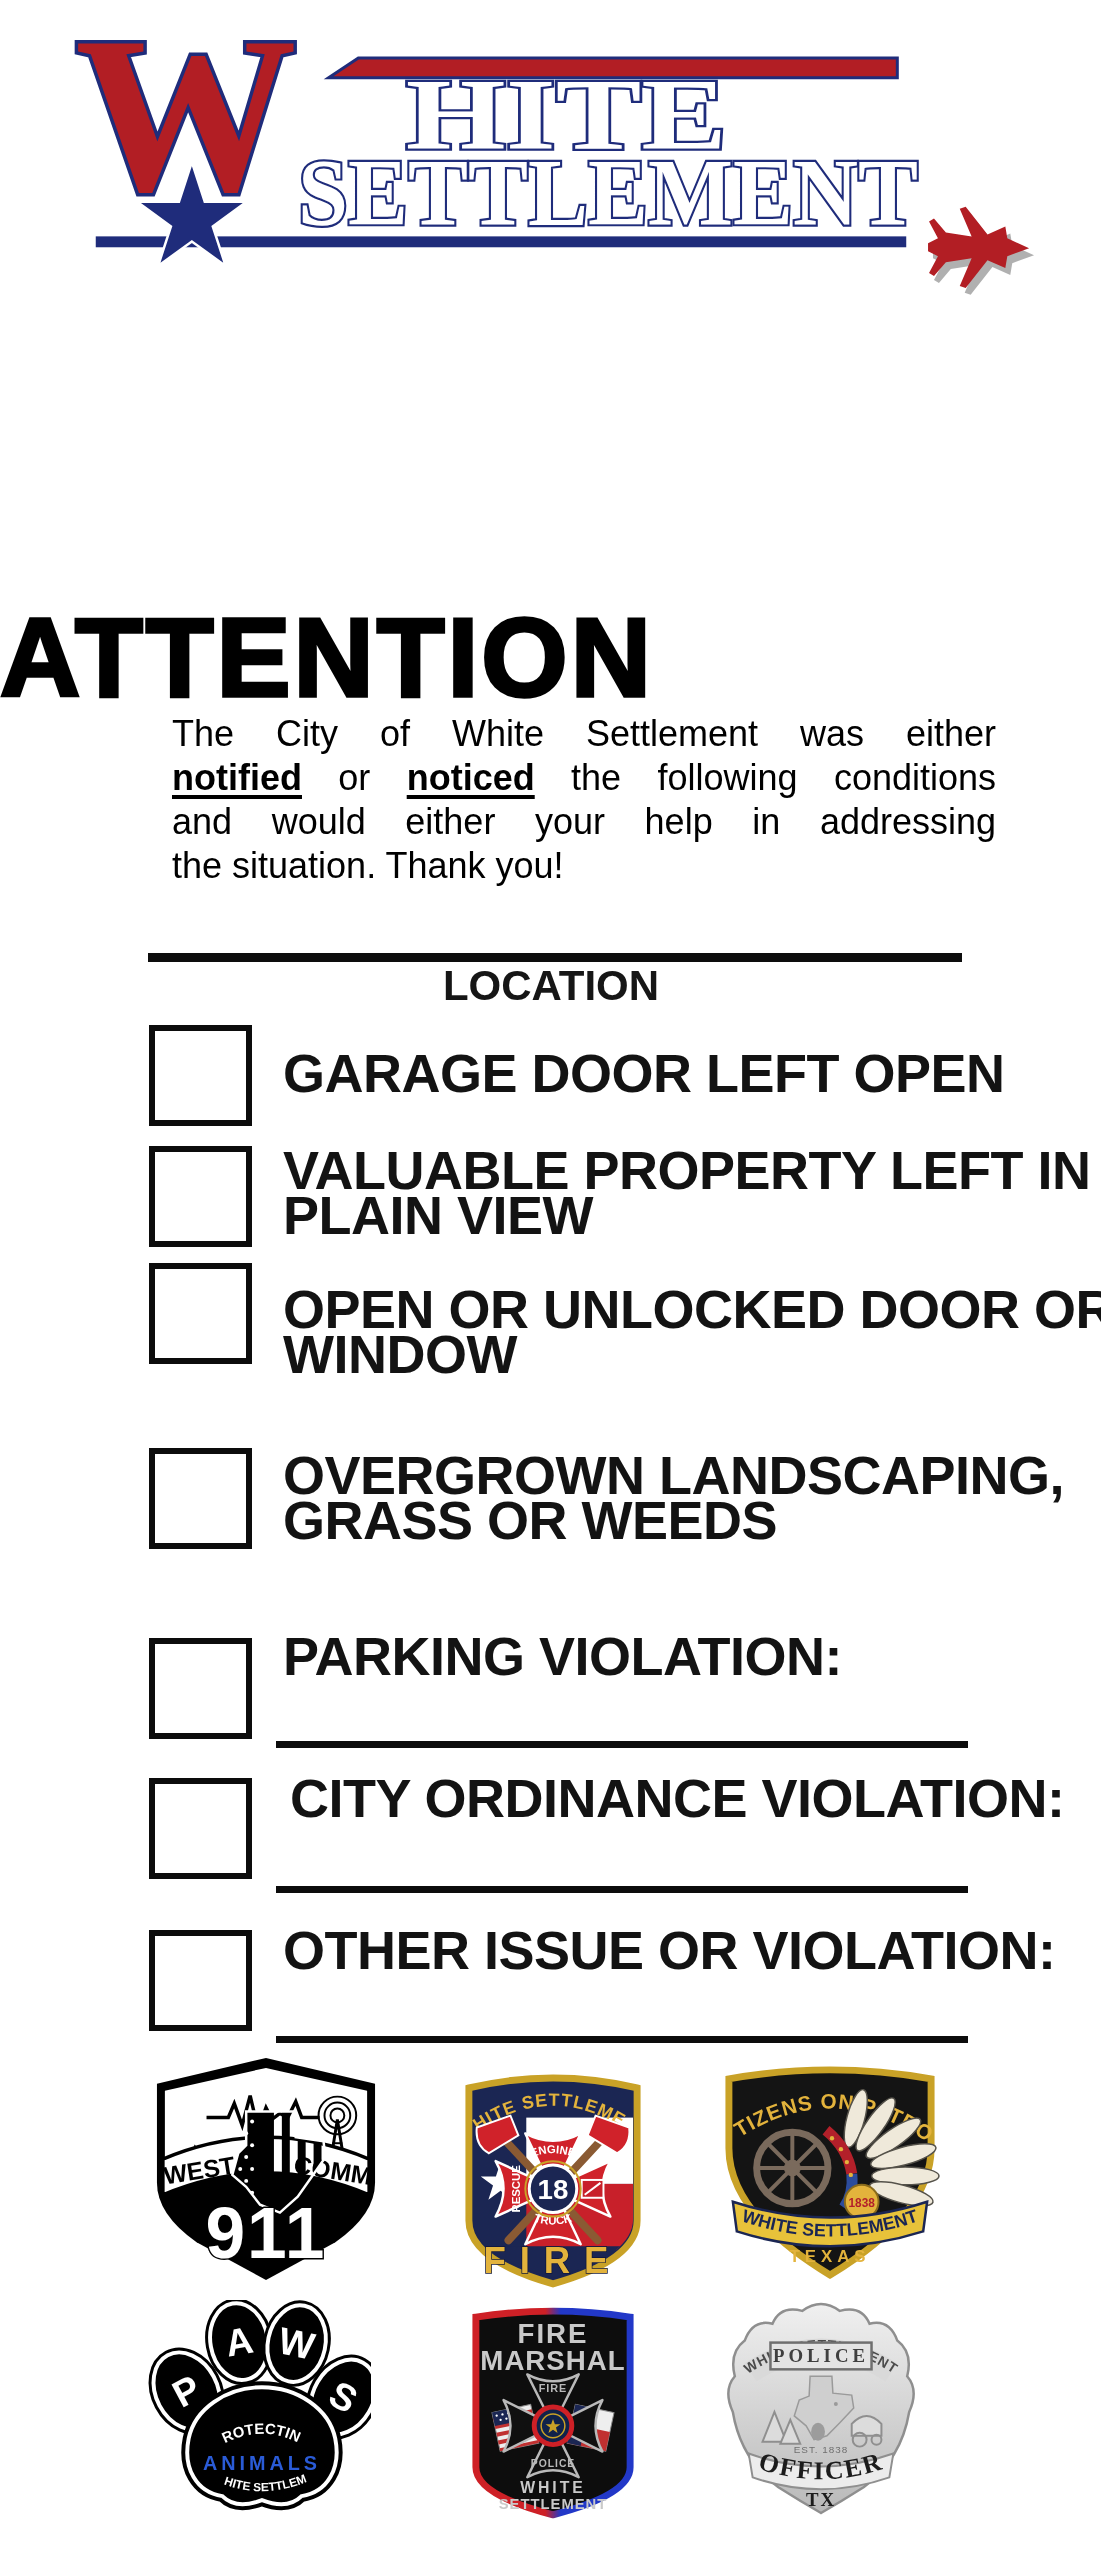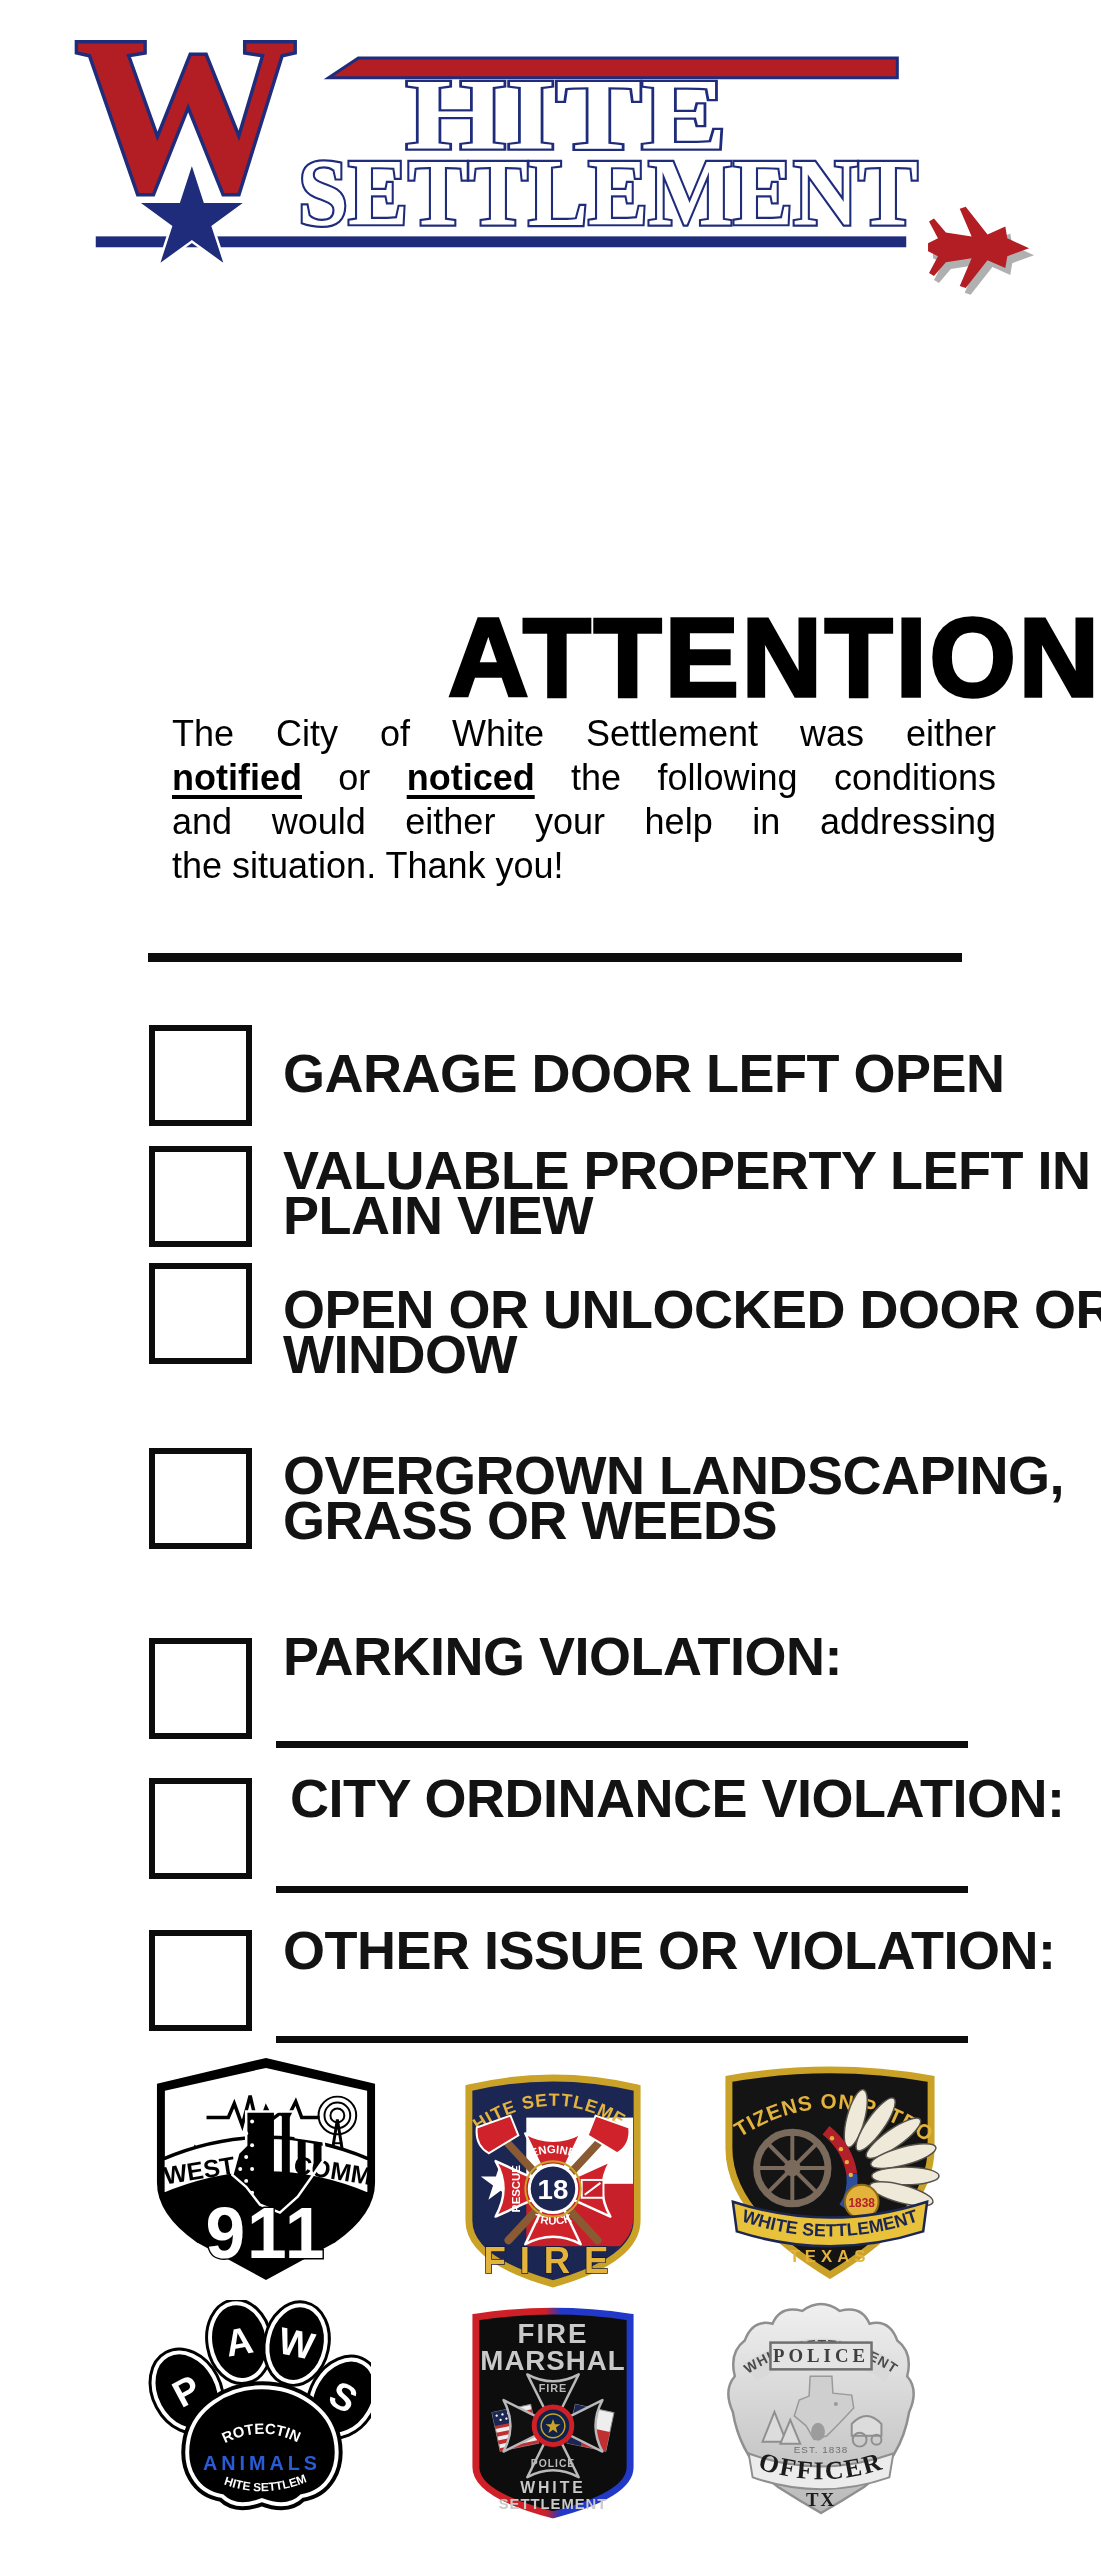--- a/index.html
+++ b/index.html
@@ -6,21 +6,21 @@
   #canvas{position:relative;width:1102px;height:2576px;background:#fff;overflow:hidden;
           font-family:"Liberation Sans",sans-serif;color:#0b0b0b;}
   .abs{position:absolute;}
   svg text{font-family:"Liberation Sans",sans-serif;}
   svg text.serif{font-family:"Liberation Serif",serif;}
 
   
   #logo{left:69px;top:40px;width:971px;height:258px;}
 
   
-  #attention-title{left:0;top:603px;width:1102px;text-align:right;font-size:111px;line-height:1;
+  #attention-title{left:0;top:603px;width:1102px;text-align:left;font-size:111px;line-height:1;
       font-weight:bold;letter-spacing:3px;-webkit-text-stroke:3.5px #000;color:#000;}
   #para{left:140px;top:712px;width:824px;font-size:36px;color:#000;margin-left:32px;}
   .pl{height:44px;line-height:44px;overflow:hidden;}
   .j{text-align:justify;}
   .j::after{content:"";display:inline-block;width:100%;height:0;}
   .u{text-decoration:underline;text-decoration-thickness:3.5px;text-underline-offset:5px;font-weight:bold;}
 
   #divider{left:148px;top:953px;width:814px;height:9px;background:#0d0d0d;}
   #location-header{left:0;top:962px;width:1102px;text-align:center;font-size:42px;font-weight:bold;color:#161616;}
 
@@ -63,20 +63,21 @@
   <div id="attention-title" class="abs">ATTENTION</div>
 
   <div id="para" class="abs">
     <div class="pl j">The City of White Settlement was either</div>
     <div class="pl j"><span class="u">notified</span><span> or </span><span class="u">noticed</span><span> the following conditions</span></div>
     <div class="pl j">and would either your help in addressing</div>
     <div class="pl">the situation. Thank you!</div>
   </div>
 
   <div id="divider" class="abs"></div>
+  <div id="location-header" class="abs">LOCATION</div>
 
   <div class="row" style="top:1025px">
     <div class="cb"></div>
     <div class="lbl" style="top:26px">
       <span>GARAGE DOOR LEFT OPEN</span>
       <span></span>
     </div>
   </div>
 
   <div class="row" style="top:1146px">

